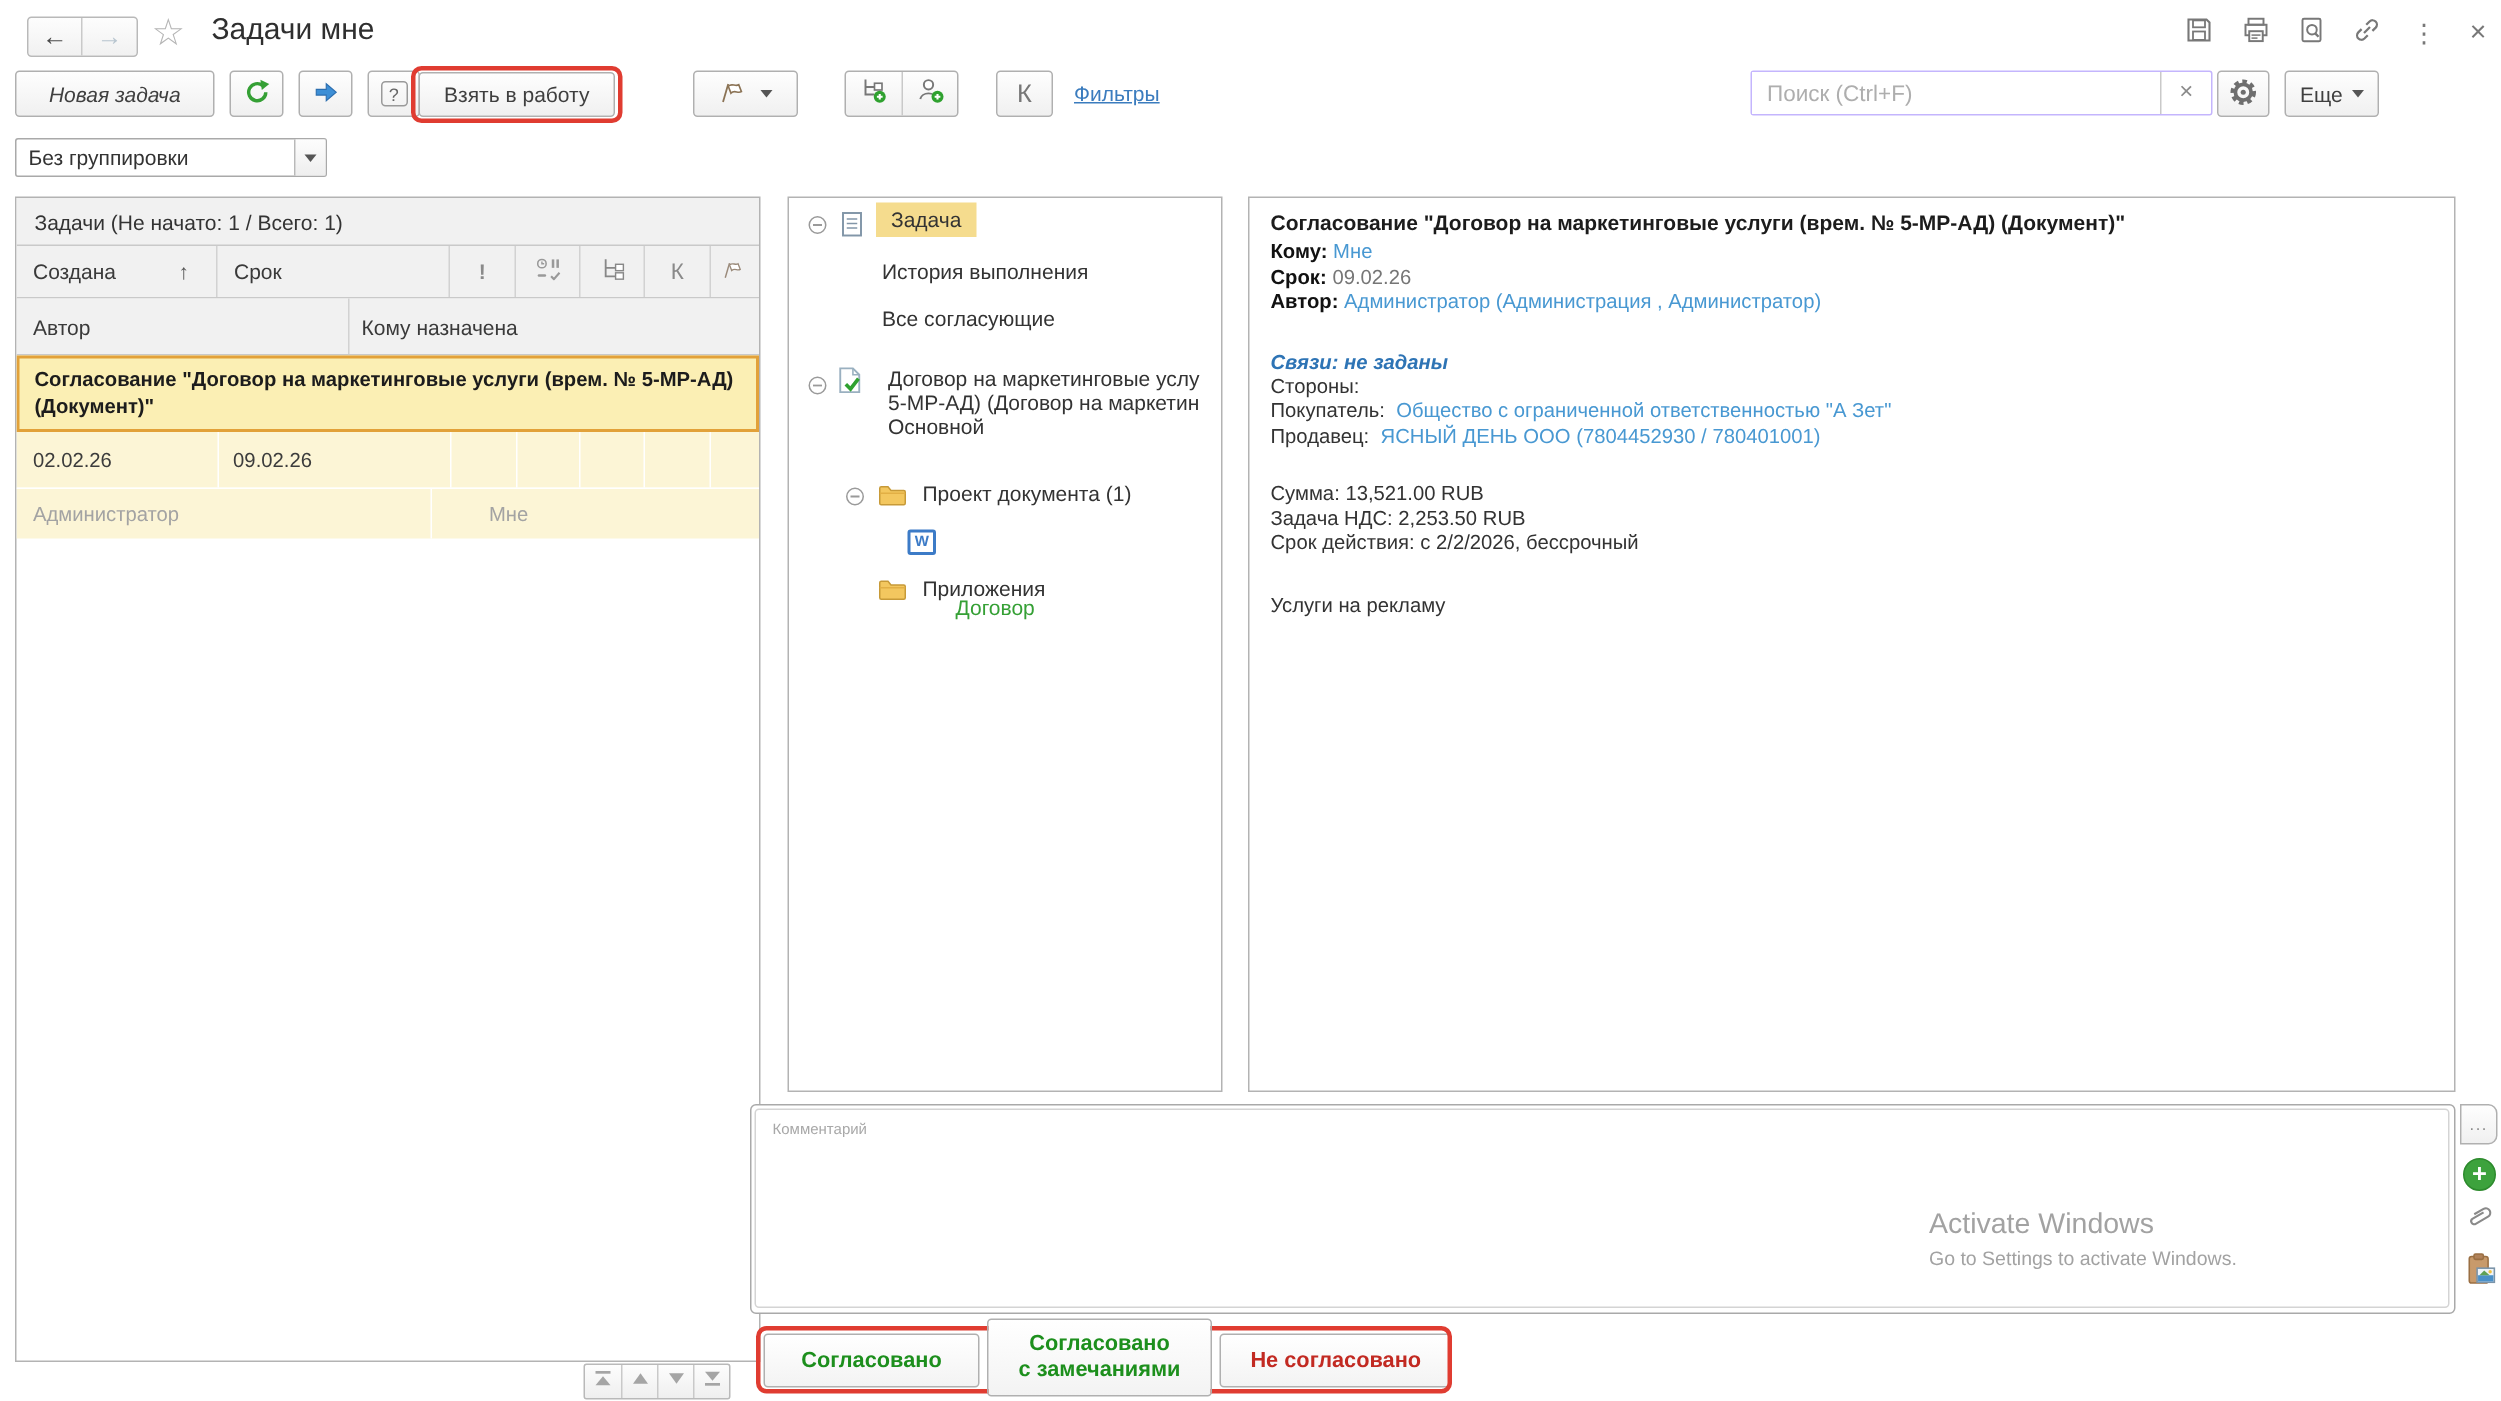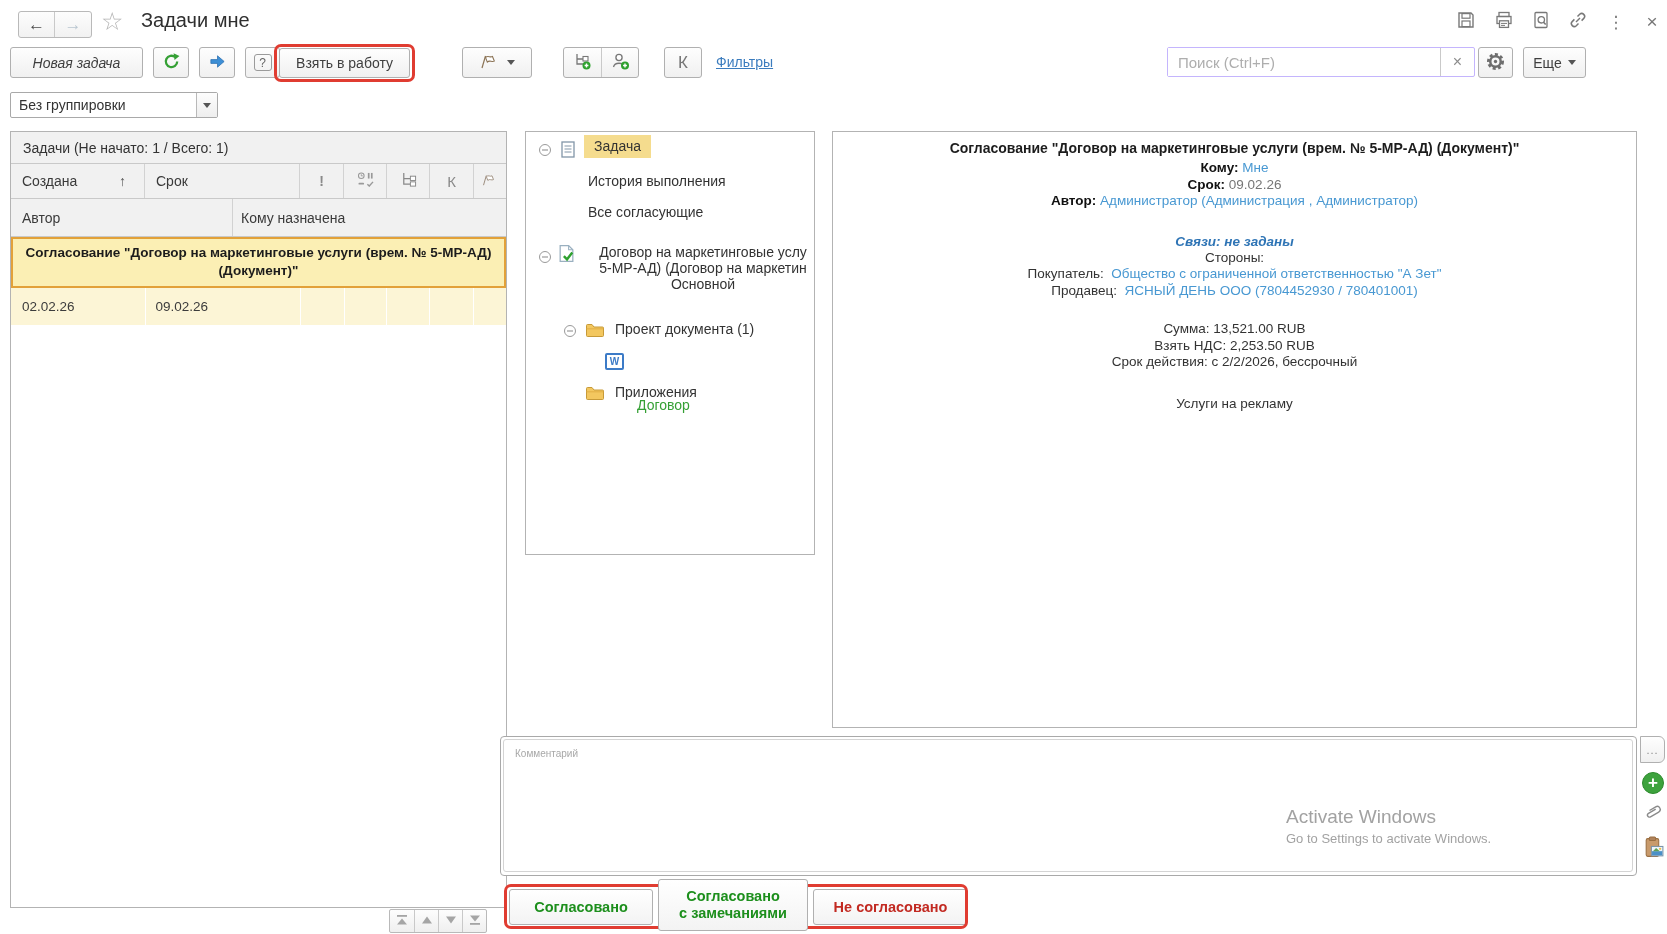--- a/index.html
+++ b/index.html
@@ -34,21 +34,21 @@
   .search input { flex:1; border:none; outline:none; font-size:15px; padding:0 10px; color:#333; font-family:"Liberation Sans",sans-serif; }
   .search input::placeholder { color:#aeaeae; }
   .search .clr { width:34px; border-left:1px solid #c9c9c9; display:flex; align-items:center; justify-content:center; color:#8b8b8b; font-size:16px; }
 
   
   .combo { display:flex; border:1px solid #a9a9a9; border-radius:2px; background:#fff; align-items:stretch; }
   .combo .val { flex:1; font-size:14px; display:flex; align-items:center; padding-left:8px; color:#333; }
   .combo .dd { width:21px; border-left:1px solid #b9b9b9; background:linear-gradient(#fdfdfd,#eee); display:flex; align-items:center; justify-content:center; }
 
   
-  .panel { border:1px solid #b3b3b3; background:#fff; overflow:hidden;text-align:center; }
+  .panel { border:1px solid #b3b3b3; background:#fff; overflow:hidden; }
   .phead { height:32px; background:#f1f1f1; border-bottom:1px solid #c9c9c9; display:flex; align-items:center; padding-left:12px; font-size:14px; color:#333; }
   .crow { display:flex; background:#f1f1f1; border-bottom:1px solid #c9c9c9; }
   .crow .c { display:flex; align-items:center; padding-left:11px; font-size:14px; color:#3a3a3a; border-right:1px solid #d2d2d2; overflow:hidden; }
   .crow .cc { justify-content:center; padding-left:0; }
   .trow-title { background:#fbefb4; border:2px solid #e2a139; padding:5px 10px 6px 10px; font-weight:bold; font-size:13.5px; line-height:18px; color:#1c1c1c; }
   .yrow { display:flex; background:#fcf5d6; }
   .yrow .c { display:flex; align-items:center; padding-left:11px; font-size:13.5px; color:#3c3c3c; border-right:1px solid #fff; overflow:hidden; }
 
   
   .tree-label { font-size:14px; color:#333; white-space:nowrap; }
@@ -280,20 +280,24 @@
     <div class="yrow" style="height:37px;">
       <div class="c" style="width:136px;">02.02.26</div>
       <div class="c" style="width:155px; padding-left:9px;">09.02.26</div>
       <div class="c" style="width:44px;"></div>
       <div class="c" style="width:43px;"></div>
       <div class="c" style="width:43px;"></div>
       <div class="c" style="width:44px;"></div>
       <div class="c" style="width:32px; border-right:none;"></div>
     </div>
 
+    <div class="yrow" style="height:34px; border-top:1px solid #fff;">
+      <div class="c" style="width:277px; color:#a3a3a3;">Администратор</div>
+      <div class="c" style="flex:1; border-right:none; padding-left:38px; color:#a3a3a3;">Мне</div>
+    </div>
   </div>
 
   <div class="r scrollgrp" style="left:389px; top:909px;">
     <div>
         <span><svg width="14" height="12" viewBox="0 0 14 12">
             <rect x="2" y="1" width="10" height="1.8" fill="#a5a5a5"></rect>
             <polygon points="7,4.5 12,10.5 2,10.5" fill="#a5a5a5"></polygon>
           </svg></span>
       </div>
     <div>
@@ -307,21 +311,21 @@
           </svg></span>
       </div>
     <div>
         <span><svg width="14" height="12" viewBox="0 0 14 12">
             <polygon points="2,1.5 12,1.5 7,7.5" fill="#a5a5a5"></polygon>
             <rect x="2" y="9" width="10" height="1.8" fill="#a5a5a5"></rect>
           </svg></span>
       </div>
   </div>
 
-  <div class="r panel" style="left:525px; top:131px; width:290px; height:424px;">
+  <div class="r panel" style="left:525px; top:131px; width:290px; height:597px;">
 
     <div class="r" style="left:12px; top:11px;"><svg width="14" height="14" viewBox="0 0 14 14">
           <circle cx="7" cy="7" r="5.5" stroke="#9a9a9a" fill="#fff" stroke-width="1"></circle>
           <line x1="4" y1="7" x2="10" y2="7" stroke="#9a9a9a" stroke-width="1.2"></line>
         </svg></div>
     <div class="r" style="left:34px; top:8px;"><svg width="16" height="19" viewBox="0 0 16 18">
           <rect x="2" y="1.5" width="12" height="15" stroke="#8296a8" fill="#fff" stroke-width="1.3"></rect>
           <line x1="4.5" y1="5.5" x2="11.5" y2="5.5" stroke="#8296a8"></line>
           <line x1="4.5" y1="8.5" x2="11.5" y2="8.5" stroke="#8296a8"></line>
           <line x1="4.5" y1="11.5" x2="11.5" y2="11.5" stroke="#8296a8"></line>
@@ -379,21 +383,21 @@
 
     <div style="margin-top:24px;">
       <div class="boldblue">Связи: не заданы</div>
       <div>Стороны:</div>
       <div><span>Покупатель:</span>&nbsp; <span class="blue">Общество с ограниченной ответственностью "А Зет"</span></div>
       <div><span>Продавец:</span>&nbsp; <span class="blue">ЯСНЫЙ ДЕНЬ ООО (7804452930 / 780401001)</span></div>
     </div>
 
     <div style="margin-top:22px;">
       <div><span>Сумма:</span> <span>13,521.00 RUB</span></div>
-      <div><span>Взять НДС:</span> <span>2,253.50 RUB</span></div>
+      <div><span>Задача НДС:</span> <span>2,253.50 RUB</span></div>
       <div><span>Срок действия:</span> <span>с 2/2/2026, бессрочный</span></div>
     </div>
 
     <div style="margin-top:26px;">Услуги на рекламу</div>
   </div>
 
   <div class="r commentbox" style="left:500px; top:736px; width:1137px; height:140px;">
     <textarea placeholder="Комментарий" style=""></textarea>
   </div>
 

